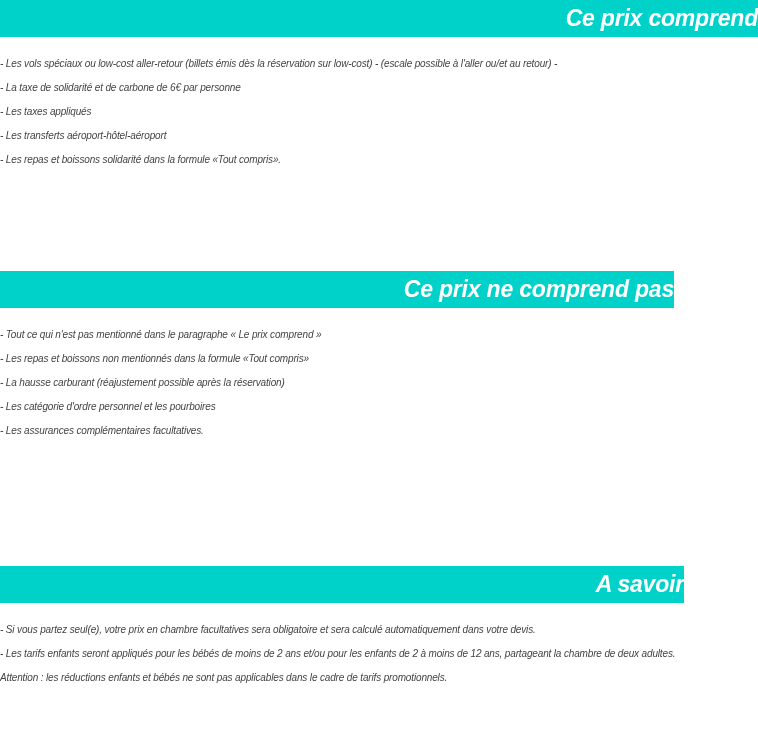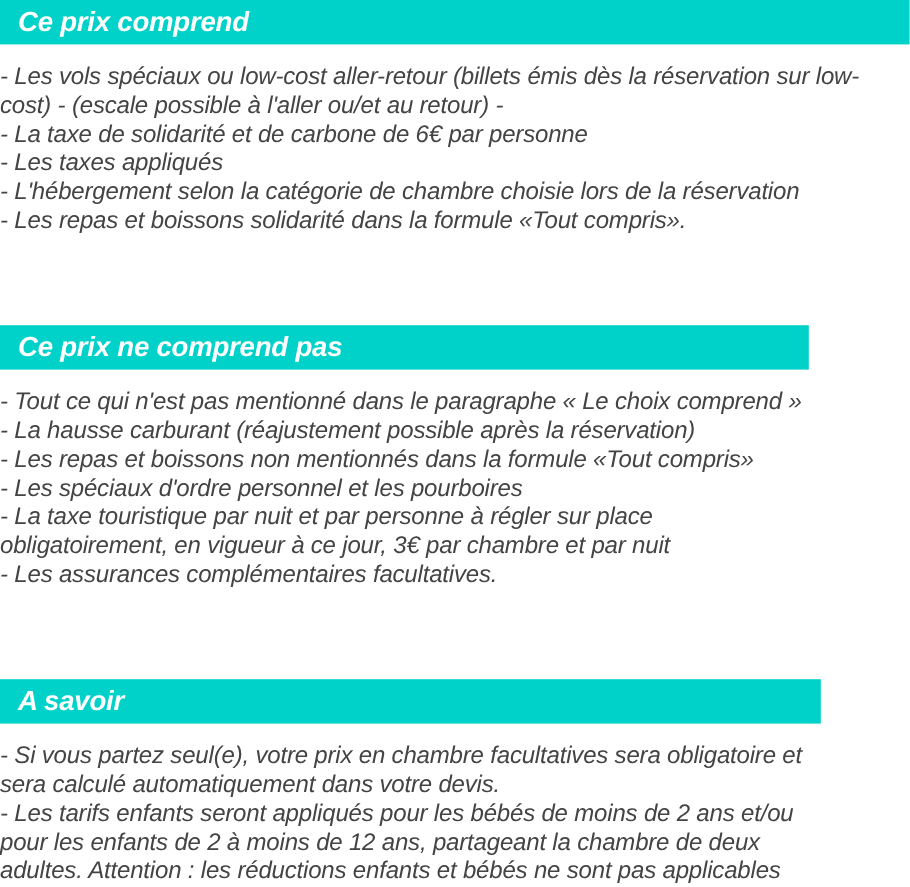--- a/index.html
+++ b/index.html
@@ -16,37 +16,38 @@
     .section {
       margin: 0;
     }
     .section-header {
       background: #00d2c9;
       height: 37px;
       box-sizing: border-box;
       padding-left: 15px;
       display: flex;
       align-items: center;
+      justify-content: flex-end;
     }
     .section-title {
       color: #ffffff;
       font-style: italic;
       font-weight: bold;
       font-size: 23px;
       margin: 0;
       letter-spacing: -0.2px;
     }
     .section-body {
       padding: 15px 0 0 0;
       margin: 0;
       list-style: none;
     }
     .section-body li {
       font-style: italic;
-      font-size: 20px;
+      font-size: 10px;
       line-height: 24px;
       color: #444444;
       letter-spacing: -0.15px;
       margin: 0;
       padding: 0;
     }
     #sec-1 { position: absolute; top: 0; left: 0; width: 758px; }
     #sec-2 { position: absolute; top: 271px; left: 0; width: 674px; }
     #sec-3 { position: absolute; top: 566px; left: 0; width: 684px; }
   </style>
@@ -54,35 +55,34 @@
 <body>
 
 <section class="section" id="sec-1">
   <div class="section-header">
     <h2 class="section-title">Ce prix comprend</h2>
   </div>
   <ul class="section-body">
     <li>- Les vols spéciaux ou low-cost aller-retour (billets émis dès la réservation sur low-cost) - (escale possible à l'aller ou/et au retour) -</li>
     <li>- La taxe de solidarité et de carbone de 6€ par personne</li>
     <li>- Les taxes appliqués</li>
-    <li>- L'hébergement selon la catégorie de chambre choisie lors de la réservation</li>
+    <li>- Les transferts aéroport-hôtel-aéroport</li>
     <li>- Les repas et boissons solidarité dans la formule «Tout compris».</li>
   </ul>
 </section>
 
 <section class="section" id="sec-2">
   <div class="section-header">
     <h2 class="section-title">Ce prix ne comprend pas</h2>
   </div>
   <ul class="section-body">
-    <li>- Tout ce qui n'est pas mentionné dans le paragraphe « Le choix comprend »</li>
+    <li>- Tout ce qui n'est pas mentionné dans le paragraphe « Le prix comprend »</li>
+    <li>- Les repas et boissons non mentionnés dans la formule «Tout compris»</li>
     <li>- La hausse carburant (réajustement possible après la réservation)</li>
-    <li>- Les repas et boissons non mentionnés dans la formule «Tout compris»</li>
-    <li>- Les spéciaux d'ordre personnel et les pourboires</li>
-    <li>- La taxe touristique par nuit et par personne à régler sur place obligatoirement, en vigueur à ce jour, 3€ par chambre et par nuit</li>
+    <li>- Les catégorie d'ordre personnel et les pourboires</li>
     <li>- Les assurances complémentaires facultatives.</li>
   </ul>
 </section>
 
 <section class="section" id="sec-3">
   <div class="section-header">
     <h2 class="section-title">A savoir</h2>
   </div>
   <ul class="section-body">
     <li>- Si vous partez seul(e), votre prix en chambre facultatives sera obligatoire et sera calculé automatiquement dans votre devis.</li>

